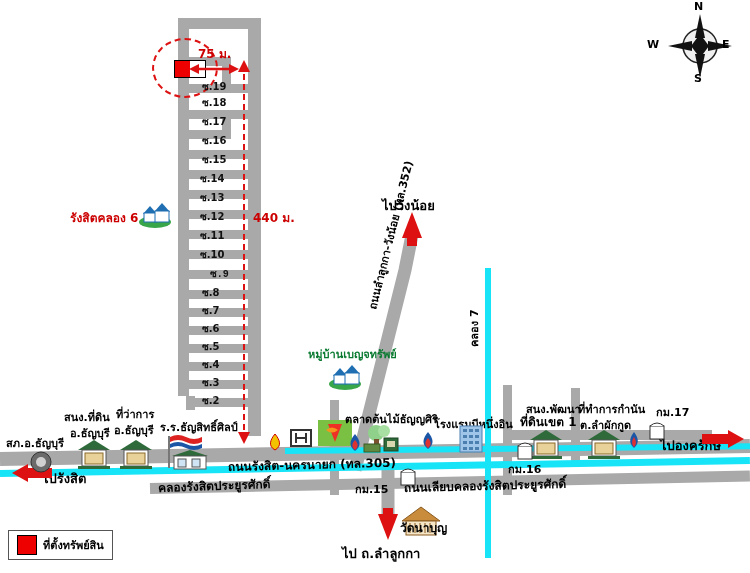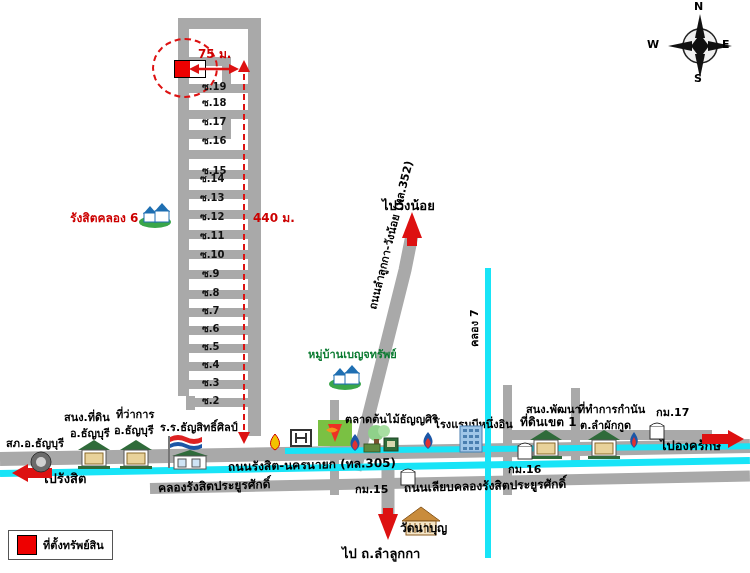--- a/index.html
+++ b/index.html
@@ -95,27 +95,27 @@
   <svg style="position:absolute;left:236px;top:58px;width:16px;height:388px;">
     <polygon points="8,2 2,14 14,14" fill="#dd1111"></polygon>
     <polygon points="8,386 2,374 14,374" fill="#dd1111"></polygon>
   </svg>
   <div class="lbl-red" style="left:253px;top:208px;font-size:12px;">440 ม.</div>
 
   <div class="soi" style="left:202px;top:71px;margin-top:8px;">ซ.19</div>
   <div class="soi" style="left:202px;top:95px;">ซ.18</div>
   <div class="soi" style="left:202px;top:114px;">ซ.17</div>
   <div class="soi" style="left:202px;top:133px;">ซ.16</div>
-  <div class="soi" style="left:202px;top:163px;">ซ.15</div>
+  <div class="soi" style="left:202px;top:152px;">ซ.15</div>
   <div class="soi" style="left:200px;top:171px;">ซ.14</div>
   <div class="soi" style="left:200px;top:190px;">ซ.13</div>
   <div class="soi" style="left:200px;top:209px;">ซ.12</div>
   <div class="soi" style="left:200px;top:228px;">ซ.11</div>
   <div class="soi" style="left:200px;top:247px;">ซ.10</div>
-  <div class="soi" style="left:202px;top:266px;">ซ.9</div>
+  <div class="soi" style="left:210px;top:266px;font-family:Liberation Mono, monospace;">ซ.9</div>
   <div class="soi" style="left:202px;top:285px;">ซ.8</div>
   <div class="soi" style="left:202px;top:303px;">ซ.7</div>
   <div class="soi" style="left:202px;top:321px;">ซ.6</div>
   <div class="soi" style="left:202px;top:339px;">ซ.5</div>
   <div class="soi" style="left:202px;top:357px;">ซ.4</div>
   <div class="soi" style="left:202px;top:375px;">ซ.3</div>
   <div class="soi" style="left:202px;top:393px;">ซ.2</div>
 
   <div class="lbl-red" style="left:70px;top:208px;font-size:12px;">รังสิตคลอง 6</div>
   <svg style="position:absolute;left:138px;top:200px;width:34px;height:28px;">

